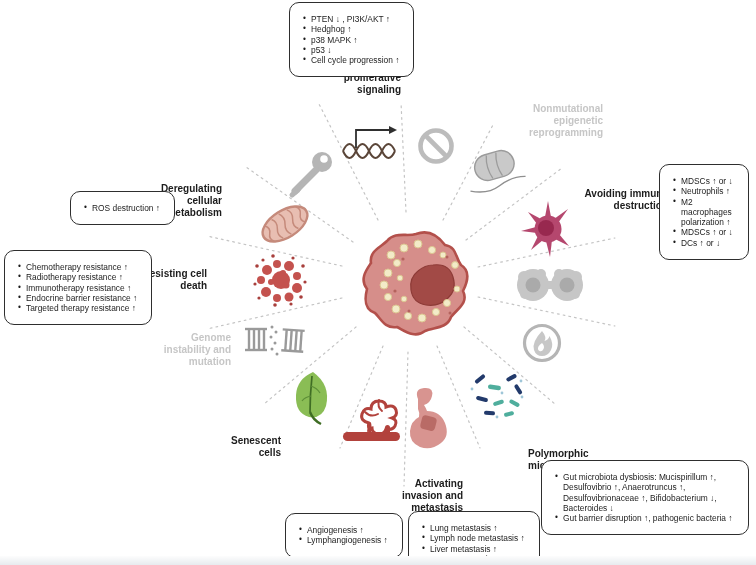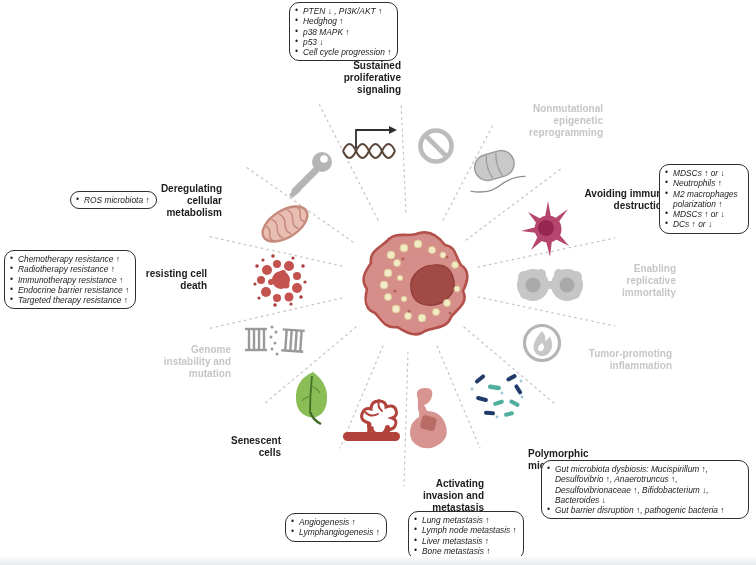--- a/index.html
+++ b/index.html
@@ -10,21 +10,21 @@
   }
   html,body{margin:0;padding:0;background:#fff;}
   .stage{position:relative;width:756px;height:565px;background:#ffffff;overflow:hidden;
          font-family:"Liberation Sans",sans-serif;}
   svg{position:absolute;overflow:visible;}
   .label{position:absolute;font-weight:bold;font-size:10px;line-height:1.18;text-align:right;}
   .label.active{color:var(--active-text);}
   .label.inactive{color:var(--inactive-text);}
   .bubble{position:absolute;border:1.4px solid var(--box-border);border-radius:10px;background:#fff;
           padding:3px 6px 3px 4px;font-size:8.4px;line-height:1.22;color:#1c1c1c;width:max-content;}
-  .bubble ul{list-style:none;margin:0;padding:0;font-style:italic;}
+  .bubble ul{list-style:none;margin:8px;padding:0;}
   .bubble li{position:relative;padding-left:9px;white-space:nowrap;}
   .bubble li::before{content:"\2022";position:absolute;left:1px;top:-1px;}
   .bubble.wrapbox{width:196px;}
   .bubble.wrapbox li{white-space:normal;}
   .bubble.immunebox{width:78px;}
   .bubble.immunebox li{white-space:normal;}
   .footer-strip{position:absolute;left:0;right:0;bottom:0;height:9px;
                 background:linear-gradient(#fdfdfd,#e7ebef);}
 </style>
 </head>
@@ -251,45 +251,43 @@
 
   <svg width="66" height="48" style="left:252px;top:200px">
     <g transform="rotate(-32 33 24)">
       <ellipse cx="33" cy="24" rx="25" ry="13.5" fill="#e8beb2" stroke="#c58a7b" stroke-width="2.4"></ellipse>
       <path d="M15,15 q4,4.5 0,9 q-4,4.5 0,9 M24,13 q4,5 0,11 q-4,6 0,11 M33,12 q4,6 0,12 q-4,6 0,12
                M42,13 q4,5 0,11 q-4,6 0,11 M51,15 q4,4.5 0,9 q-4,4.5 0,9" stroke="#c58a7b" stroke-width="1.5" fill="none"></path>
     </g>
   </svg>
 
   <div class="label inactive" style="left:507px;top:103px;width:96px">Nonmutational epigenetic reprogramming</div>
-  <div class="label inactive" style="left:610px;top:263px;width:66px">Enabling replicative immortality</div>
-  <div class="label inactive" style="left:161px;top:344px;width:70px">Genome instability and mutation</div>
-  <div class="label inactive" style="left:580px;top:348px;width:92px">Tumor-promoting inflammation</div>
+  <div class="label inactive" style="left:161px;top:332px;width:70px">Genome instability and mutation</div>
 
   <div class="label active" style="left:321px;top:60px;width:80px">Sustained proliferative signaling</div>
   <div class="label active" style="left:154px;top:183px;width:68px">Deregulating cellular metabolism</div>
   <div class="label active" style="left:576px;top:188px;width:92px">Avoiding immune destruction</div>
   <div class="label active" style="left:133px;top:268px;width:74px">resisting cell death</div>
   <div class="label active" style="left:221px;top:435px;width:60px">Senescent cells</div>
-  <div class="label active" style="left:412px;top:478px;width:72px">Activating invasion and metastasis</div>
+  <div class="label active" style="left:391px;top:478px;width:72px">Activating invasion and metastasis</div>
   <div class="label active" style="left:528px;top:448px;width:80px;text-align:left">Polymorphic microbiomes</div>
 
   <div class="bubble" style="left:289px;top:2px">
     <ul>
       <li><span>PTEN ↓ , PI3K/AKT ↑</span></li>
       <li><span>Hedghog ↑</span></li>
       <li><span>p38 MAPK ↑</span></li>
       <li><span>p53 ↓</span></li>
       <li><span>Cell cycle progression ↑</span></li>
     </ul>
   </div>
 
   <div class="bubble" style="left:70px;top:191px">
     <ul>
-        <li><span>ROS microbiota ↑</span></li>
+        <li><span>ROS destruction ↑</span></li>
       </ul>
   </div>
 
   <div class="bubble" style="left:4px;top:250px">
     <ul>
       <li><span>Chemotherapy resistance ↑</span></li>
       <li><span>Radiotherapy resistance ↑</span></li>
       <li><span>Immunotherapy resistance ↑</span></li>
       <li><span>Endocrine barrier resistance ↑</span></li>
       <li><span>Targeted therapy resistance ↑</span></li>

